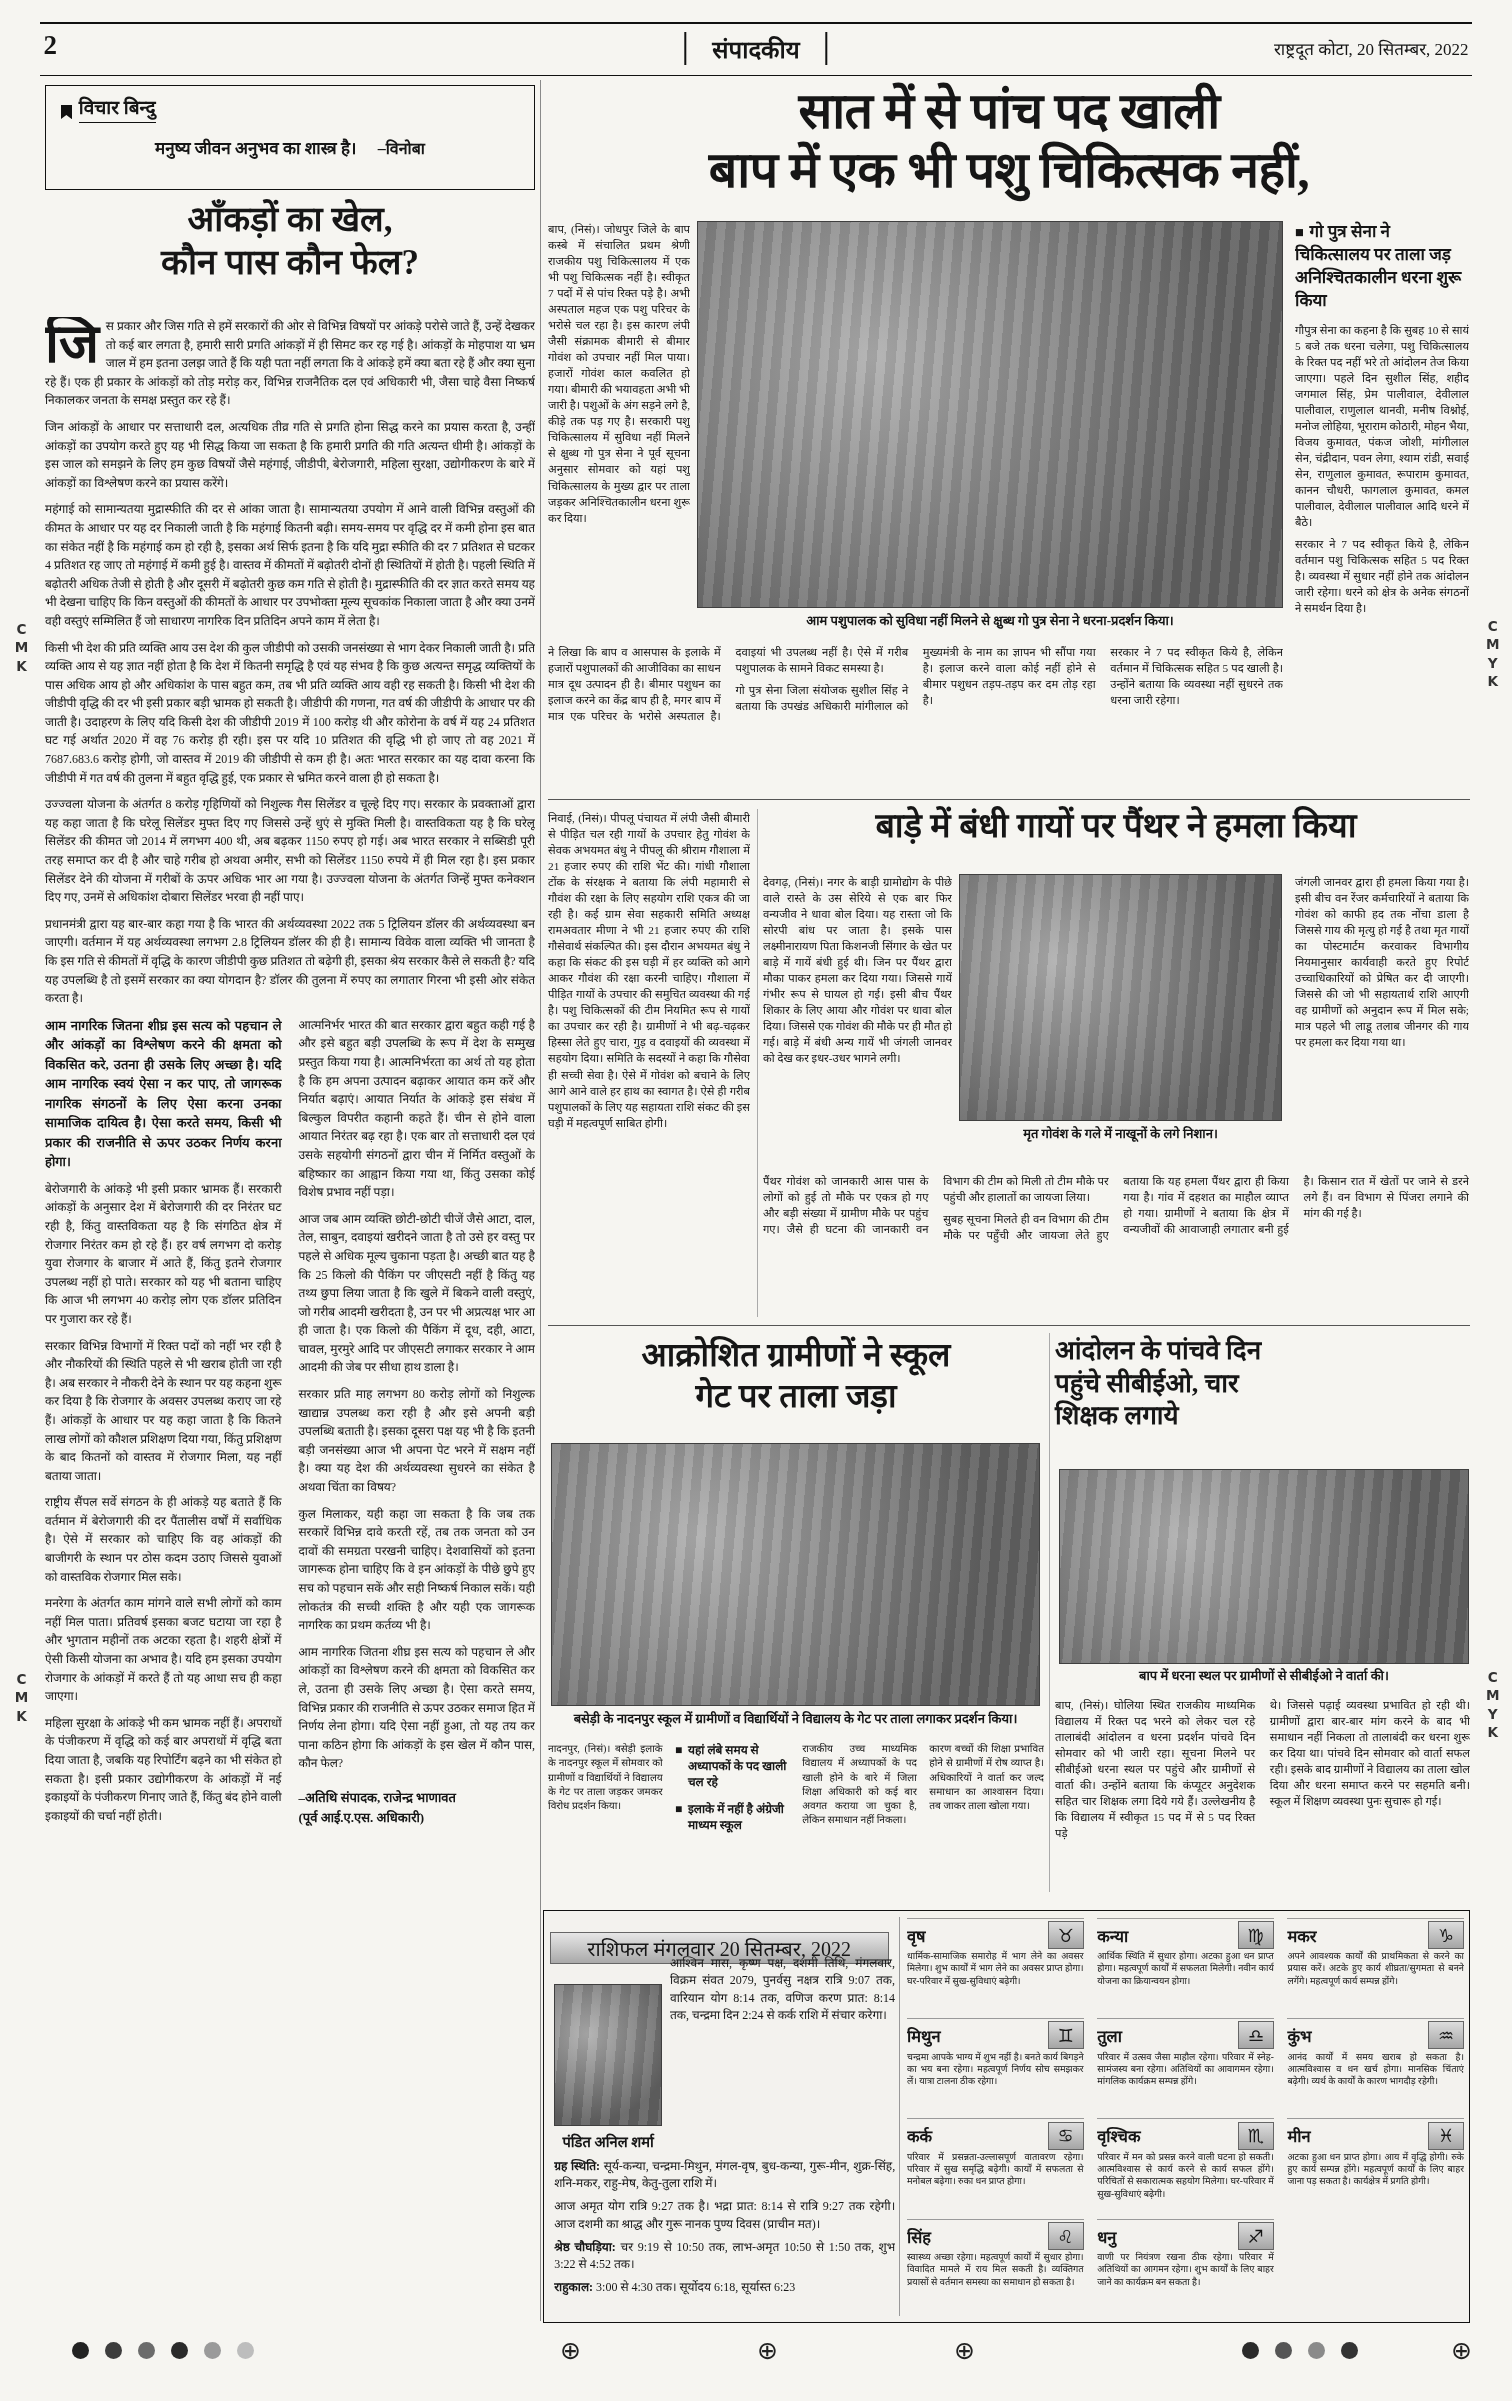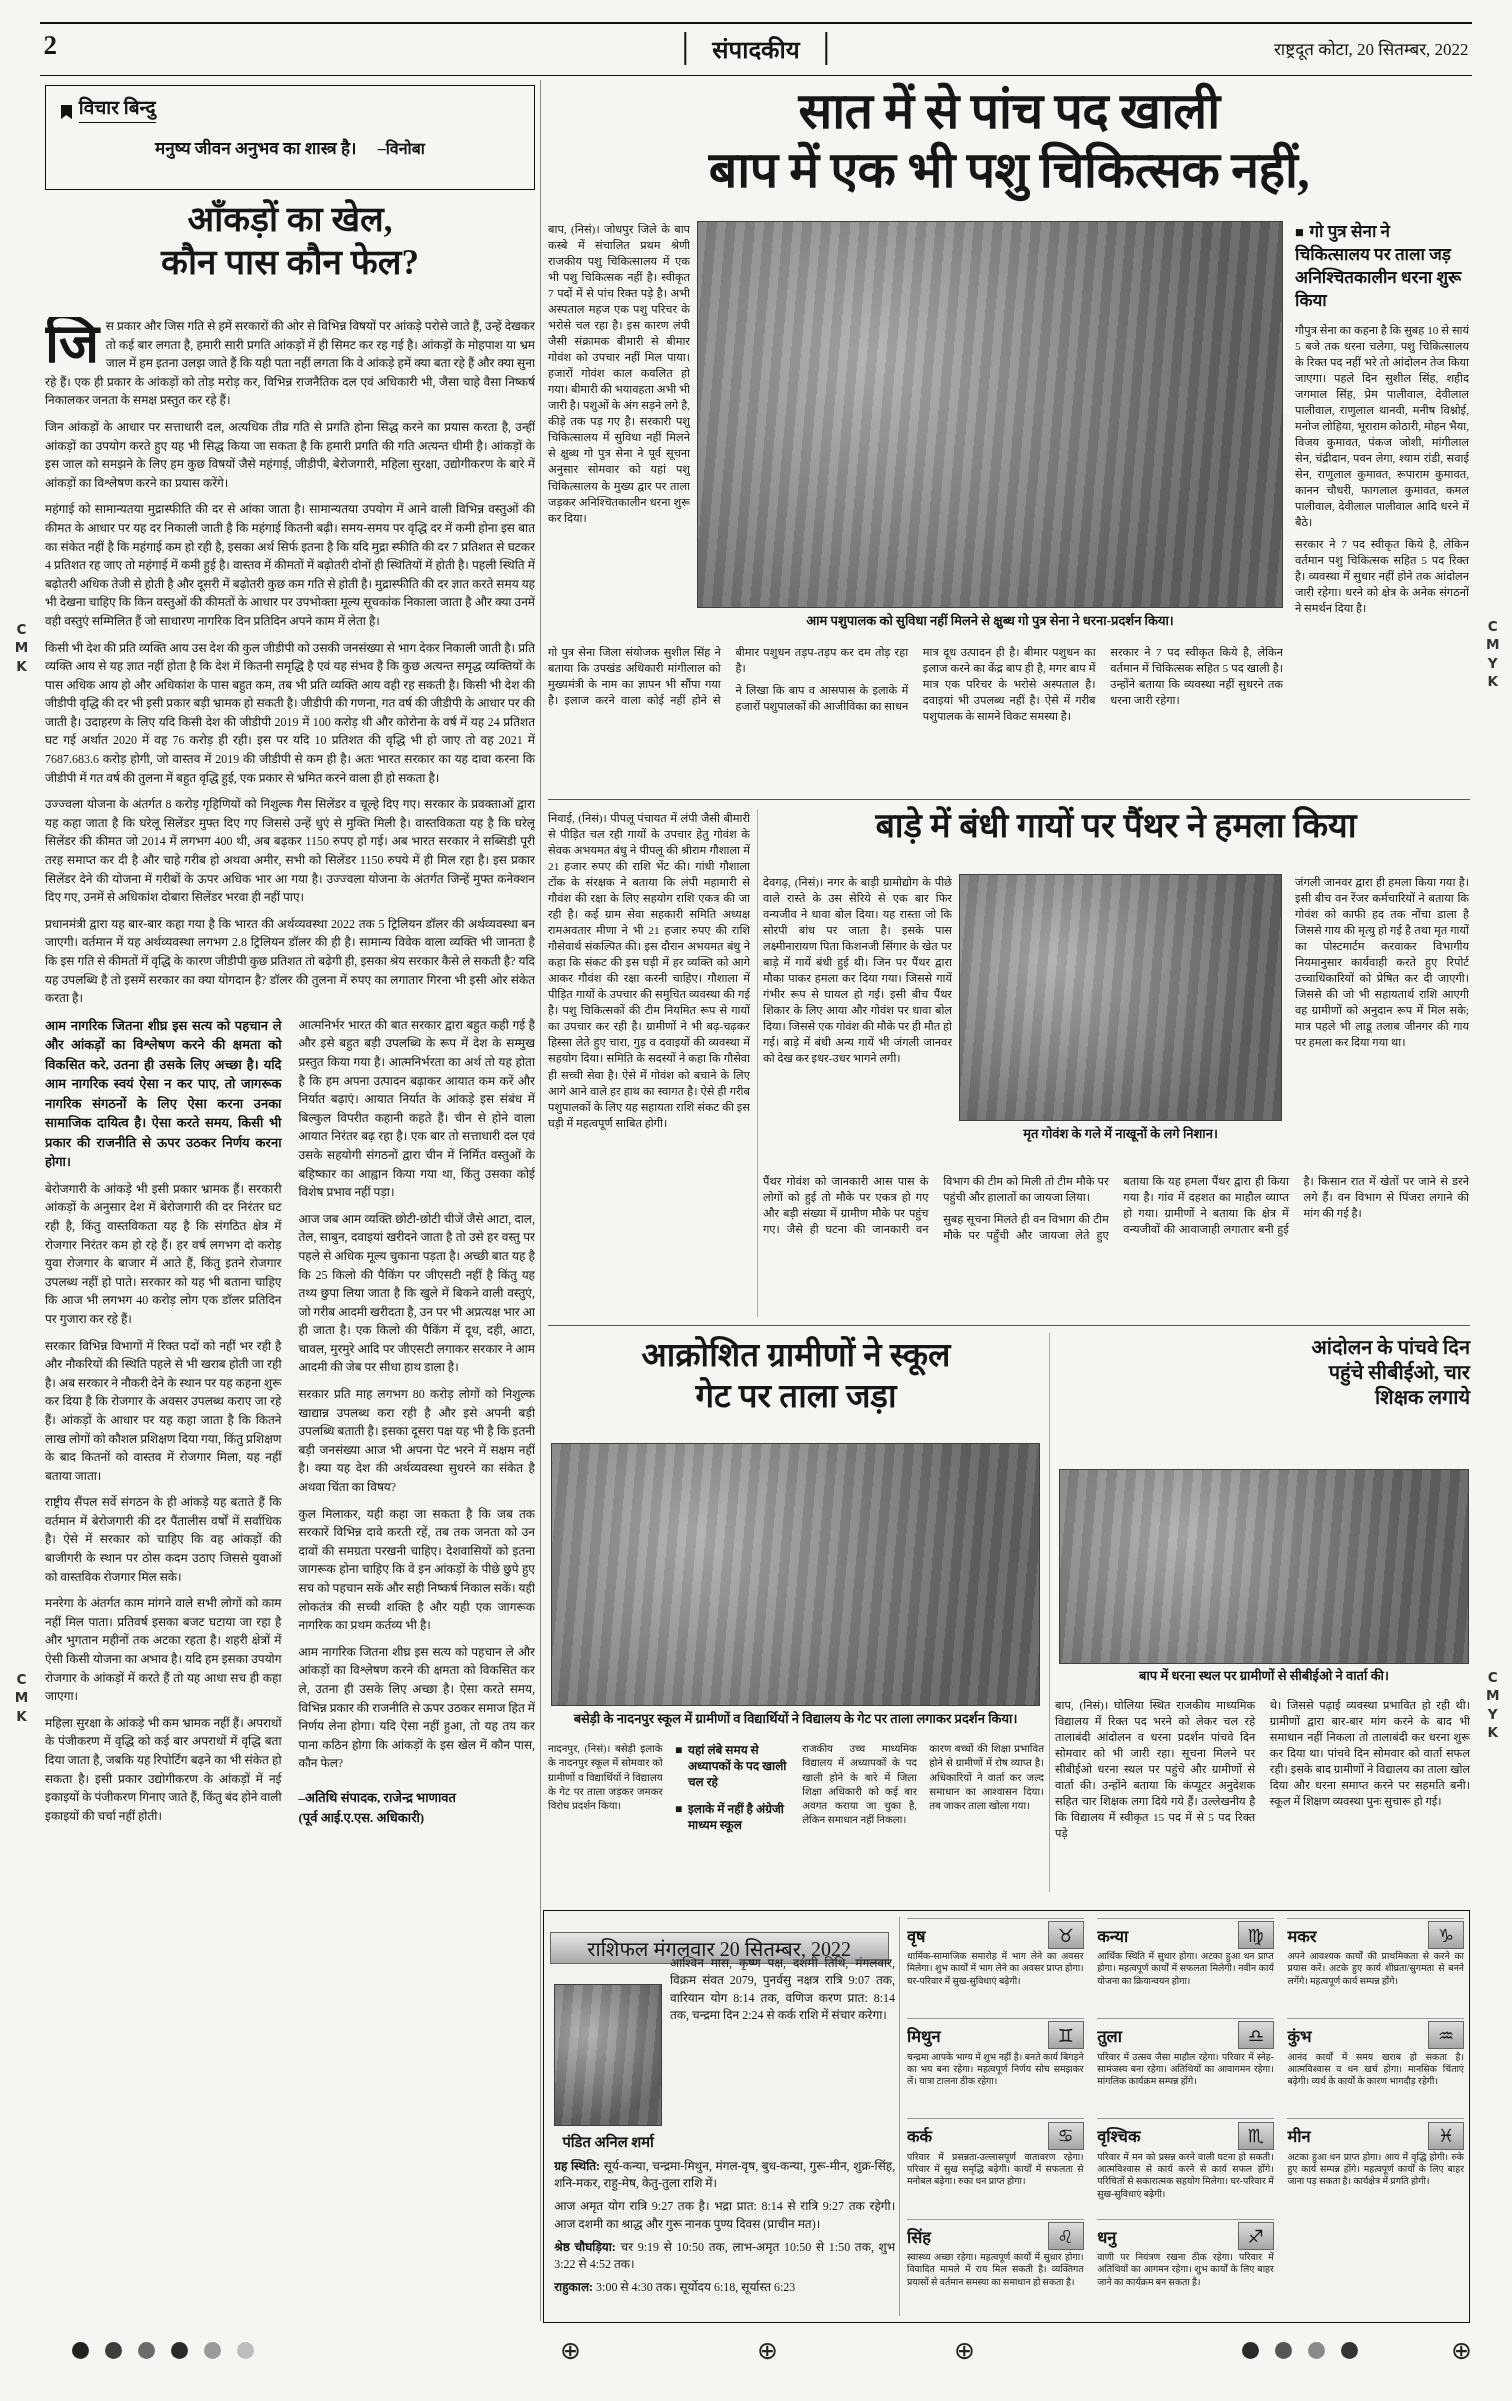--- a/index.html
+++ b/index.html
@@ -77,22 +77,22 @@
   
   .school-head { position:absolute; left:548px; top:1335px; width:496px; text-align:center;
     font-size:33px; font-weight:bold; line-height:1.25; }
   .school-photo { position:absolute; left:551px; top:1443px; width:489px; height:263px; }
   .school-caption { position:absolute; left:551px; top:1711px; width:489px; }
   .school-band { position:absolute; left:548px; top:1742px; width:496px; height:148px; overflow:hidden;
     display:flex; gap:12.4px; }
   .school-band .col { flex:1; }
   .school-band p { font-size:10.2px; line-height:1.4; text-align:justify; }
   .bullet-item { display:flex; gap:5.6px; font-size:12px; font-weight:bold; line-height:1.35; margin-bottom:10.2px; }
-  .cbeo-head { position:absolute; left:1055px; top:1335px; width:415px; text-align:right;
-    font-size:20px; font-weight:bold; line-height:1.25; }
+  .cbeo-head { position:absolute; left:1055px; top:1335px; width:415px; text-align:left;
+    font-size:26px; font-weight:bold; line-height:1.25; }
   .cbeo-photo { position:absolute; left:1059px; top:1469px; width:410px; height:195px; }
   .cbeo-caption { position:absolute; left:1059px; top:1668px; width:410px; }
   .cbeo-band { position:absolute; left:1055px; top:1697px; width:415px; height:193px; overflow:hidden;
     column-count:2; column-gap:14.7px; }
   
   .horoscope { position:absolute; left:543px; top:1910px; width:927px; height:413px;
     border:1.7px solid #111; background:#f3f2ee; }
   .rashi-header { position:absolute; left:5.6px; top:21px; width:339px; height:32px;
     display:flex; align-items:center; justify-content:center;
     background:linear-gradient(#e6e6e6,#a9a9a9); border:1.1px solid #666;
@@ -198,22 +198,22 @@
 
   <div class="sidebar-story bodytext">
     <div class="sidebar-head">
       <span class="sq-bullet">■</span><span>गो पुत्र सेना ने चिकित्सालय पर ताला जड़ अनिश्चितकालीन धरना शुरू किया</span>
     </div>
     <p>गौपुत्र सेना का कहना है कि सुबह 10 से सायं 5 बजे तक धरना चलेगा, पशु चिकित्सालय के रिक्त पद नहीं भरे तो आंदोलन तेज किया जाएगा। पहले दिन सुशील सिंह, शहीद जगमाल सिंह, प्रेम पालीवाल, देवीलाल पालीवाल, राणुलाल थानवी, मनीष विश्नोई, मनोज लोहिया, भूराराम कोठारी, मोहन भैया, विजय कुमावत, पंकज जोशी, मांगीलाल सेन, चंद्रीदान, पवन लेगा, श्याम रांडी, सवाई सेन, राणुलाल कुमावत, रूपाराम कुमावत, कानन चौधरी, फागलाल कुमावत, कमल पालीवाल, देवीलाल पालीवाल आदि धरने में बैठे।</p>
     <p>सरकार ने 7 पद स्वीकृत किये है, लेकिन वर्तमान पशु चिकित्सक सहित 5 पद रिक्त है। व्यवस्था में सुधार नहीं होने तक आंदोलन जारी रहेगा। धरने को क्षेत्र के अनेक संगठनों ने समर्थन दिया है।</p>
   </div>
 
   <div class="story-cont bodytext">
+    <p>ने लिखा कि बाप व आसपास के इलाके में हजारों पशुपालकों की आजीविका का साधन मात्र दूध उत्पादन ही है। बीमार पशुधन का इलाज करने का केंद्र बाप ही है, मगर बाप में मात्र एक परिचर के भरोसे अस्पताल है। दवाइयां भी उपलब्ध नहीं है। ऐसे में गरीब पशुपालक के सामने विकट समस्या है।</p>
     <p>गो पुत्र सेना जिला संयोजक सुशील सिंह ने बताया कि उपखंड अधिकारी मांगीलाल को मुख्यमंत्री के नाम का ज्ञापन भी सौंपा गया है। इलाज करने वाला कोई नहीं होने से बीमार पशुधन तड़प-तड़प कर दम तोड़ रहा है।</p>
-    <p>ने लिखा कि बाप व आसपास के इलाके में हजारों पशुपालकों की आजीविका का साधन मात्र दूध उत्पादन ही है। बीमार पशुधन का इलाज करने का केंद्र बाप ही है, मगर बाप में मात्र एक परिचर के भरोसे अस्पताल है। दवाइयां भी उपलब्ध नहीं है। ऐसे में गरीब पशुपालक के सामने विकट समस्या है।</p>
     <p>सरकार ने 7 पद स्वीकृत किये है, लेकिन वर्तमान में चिकित्सक सहित 5 पद खाली है। उन्होंने बताया कि व्यवस्था नहीं सुधरने तक धरना जारी रहेगा।</p>
   </div>
 
   <div class="lumpy bodytext">
     <p>निवाई, (निसं)। पीपलू पंचायत में लंपी जैसी बीमारी से पीड़ित चल रही गायों के उपचार हेतु गोवंश के सेवक अभयमत बंधु ने पीपलू की श्रीराम गौशाला में 21 हजार रुपए की राशि भेंट की। गांधी गौशाला टोंक के संरक्षक ने बताया कि लंपी महामारी से गौवंश की रक्षा के लिए सहयोग राशि एकत्र की जा रही है। कई ग्राम सेवा सहकारी समिति अध्यक्ष रामअवतार मीणा ने भी 21 हजार रुपए की राशि गौसेवार्थ संकल्पित की। इस दौरान अभयमत बंधु ने कहा कि संकट की इस घड़ी में हर व्यक्ति को आगे आकर गौवंश की रक्षा करनी चाहिए। गौशाला में पीड़ित गायों के उपचार की समुचित व्यवस्था की गई है। पशु चिकित्सकों की टीम नियमित रूप से गायों का उपचार कर रही है। ग्रामीणों ने भी बढ़-चढ़कर हिस्सा लेते हुए चारा, गुड़ व दवाइयों की व्यवस्था में सहयोग दिया। समिति के सदस्यों ने कहा कि गौसेवा ही सच्ची सेवा है। ऐसे में गोवंश को बचाने के लिए आगे आने वाले हर हाथ का स्वागत है। ऐसे ही गरीब पशुपालकों के लिए यह सहायता राशि संकट की इस घड़ी में महत्वपूर्ण साबित होगी।</p>
   </div>
 
   <div class="panther-head">बाड़े में बंधी गायों पर पैंथर ने हमला किया</div>
   <div class="panther-left bodytext">
     <p>देवगढ़, (निसं)। नगर के बाड़ी ग्रामोद्योग के पीछे वाले रास्ते के उस सेरिये से एक बार फिर वन्यजीव ने धावा बोल दिया। यह रास्ता जो कि सोरपी बांध पर जाता है। इसके पास लक्ष्मीनारायण पिता किशनजी सिंगार के खेत पर बाड़े में गायें बंधी हुई थी। जिन पर पैंथर द्वारा मौका पाकर हमला कर दिया गया। जिससे गायें गंभीर रूप से घायल हो गई। इसी बीच पैंथर शिकार के लिए आया और गोवंश पर धावा बोल दिया। जिससे एक गोवंश की मौके पर ही मौत हो गई। बाड़े में बंधी अन्य गायें भी जंगली जानवर को देख कर इधर-उधर भागने लगी।</p>

